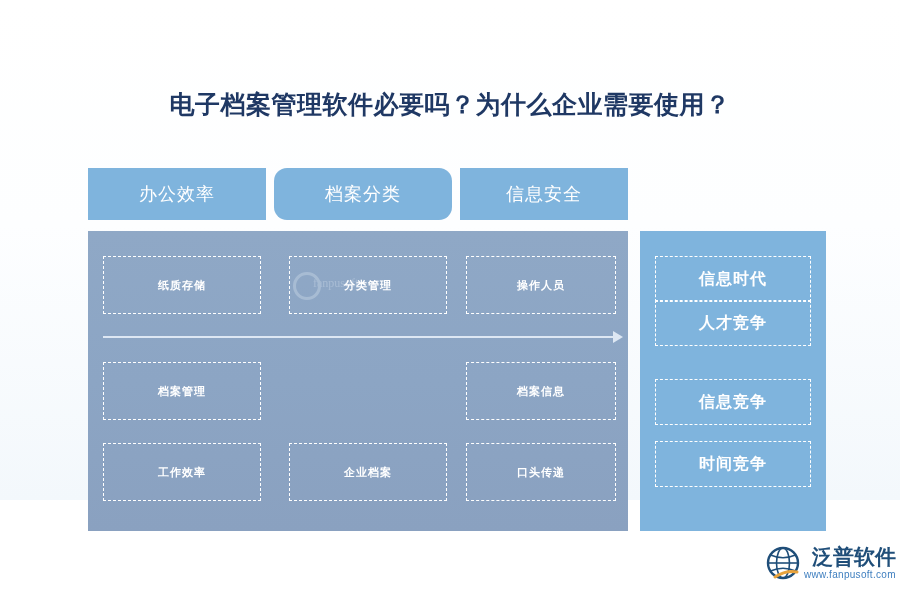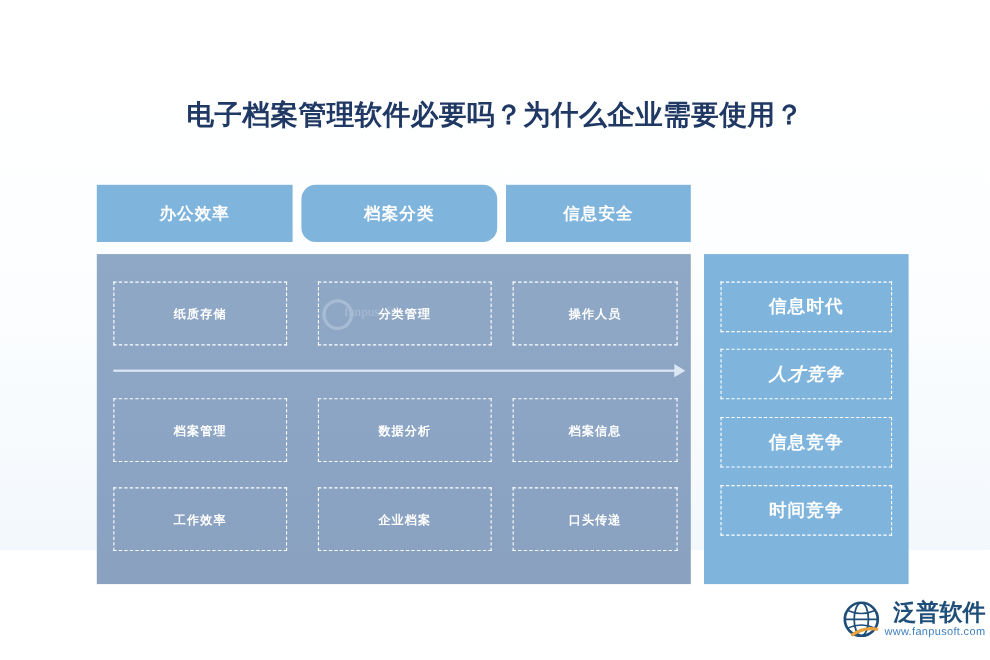--- a/index.html
+++ b/index.html
@@ -35,22 +35,22 @@
     letter-spacing: 0.5px;
     white-space: nowrap;
   }
 
   
   .col-head {
     position: absolute;
     height: 52px;
     background: #7fb4dd;
     color: #ffffff;
-    font-size: 15px;
-    font-weight: bold;
+    font-size: 18px;
+    font-weight: normal;
     font-family: "Liberation Serif", serif;
     display: flex;
     align-items: center;
     justify-content: center;
     letter-spacing: 1px;
   }
   #head-0 { left: 88px;  top: 168px; width: 178px; }
   #head-1 { left: 274px; top: 168px; width: 178px; border-radius: 13px; }
   #head-2 { left: 460px; top: 168px; width: 168px; }
   #head-3 { left: 640px; top: 168px; width: 186px; }
@@ -135,21 +135,21 @@
     font-weight: bold;
     font-family: "Liberation Serif", serif;
     display: flex;
     align-items: center;
     justify-content: center;
     letter-spacing: 1px;
     box-sizing: border-box;
     background: transparent;
   }
   #rcell-0 { top: 256px; }
-  #rcell-1 { top: 317px; font-style: italic; }
+  #rcell-1 { top: 300px; }
   #rcell-2 { top: 379px; }
   #rcell-3 { top: 441px; }
 
   
   .watermark-mark {
     position: absolute;
     left: 293px;
     top: 268px;
     width: 38px;
     height: 34px;
@@ -233,21 +233,20 @@
     <div class="ring"></div>
     <div class="wtext">fanpusoft</div>
   </div>
 
   <div class="arrow">
     <div class="line"></div>
     <div class="head"></div>
   </div>
 
   <div class="cell lc0 lr1">档案管理</div>
-  <div class="cell lc1 lr1">数据分析</div>
   <div class="cell lc2 lr1">档案信息</div>
 
   <div class="cell lc1 lr2">企业档案</div>
   <div class="cell lc0 lr2">工作效率</div>
   <div class="cell lc2 lr2">口头传递</div>
 
   <div class="rcell" id="rcell-0">信息时代</div>
   <div class="rcell" id="rcell-1">人才竞争</div>
   <div class="rcell" id="rcell-2">信息竞争</div>
   <div class="rcell" id="rcell-3">时间竞争</div>

